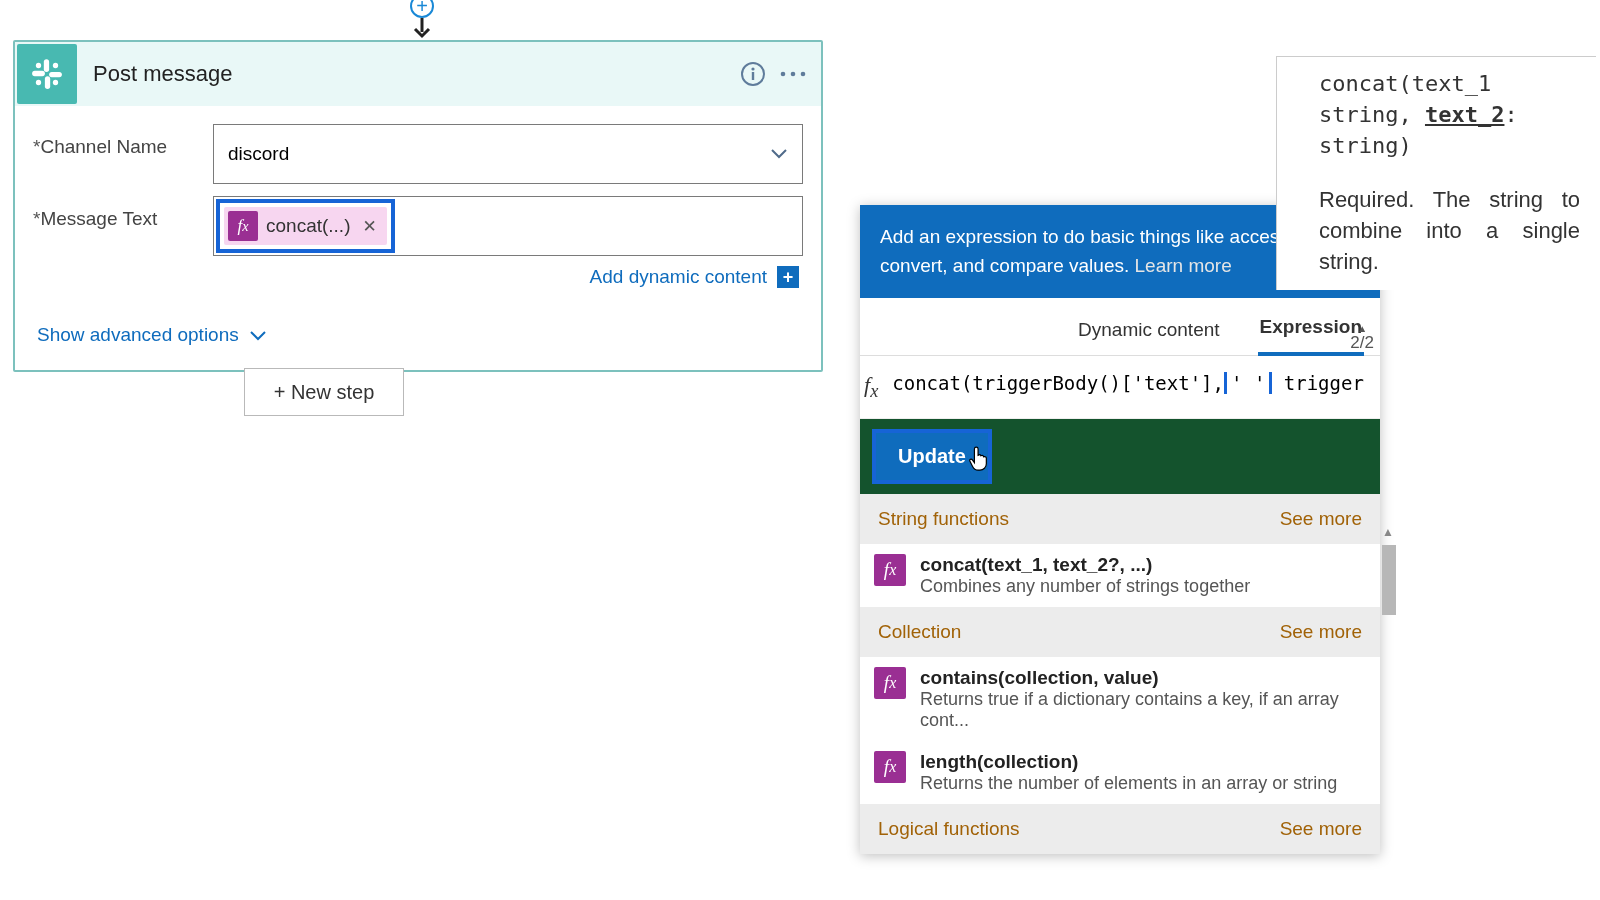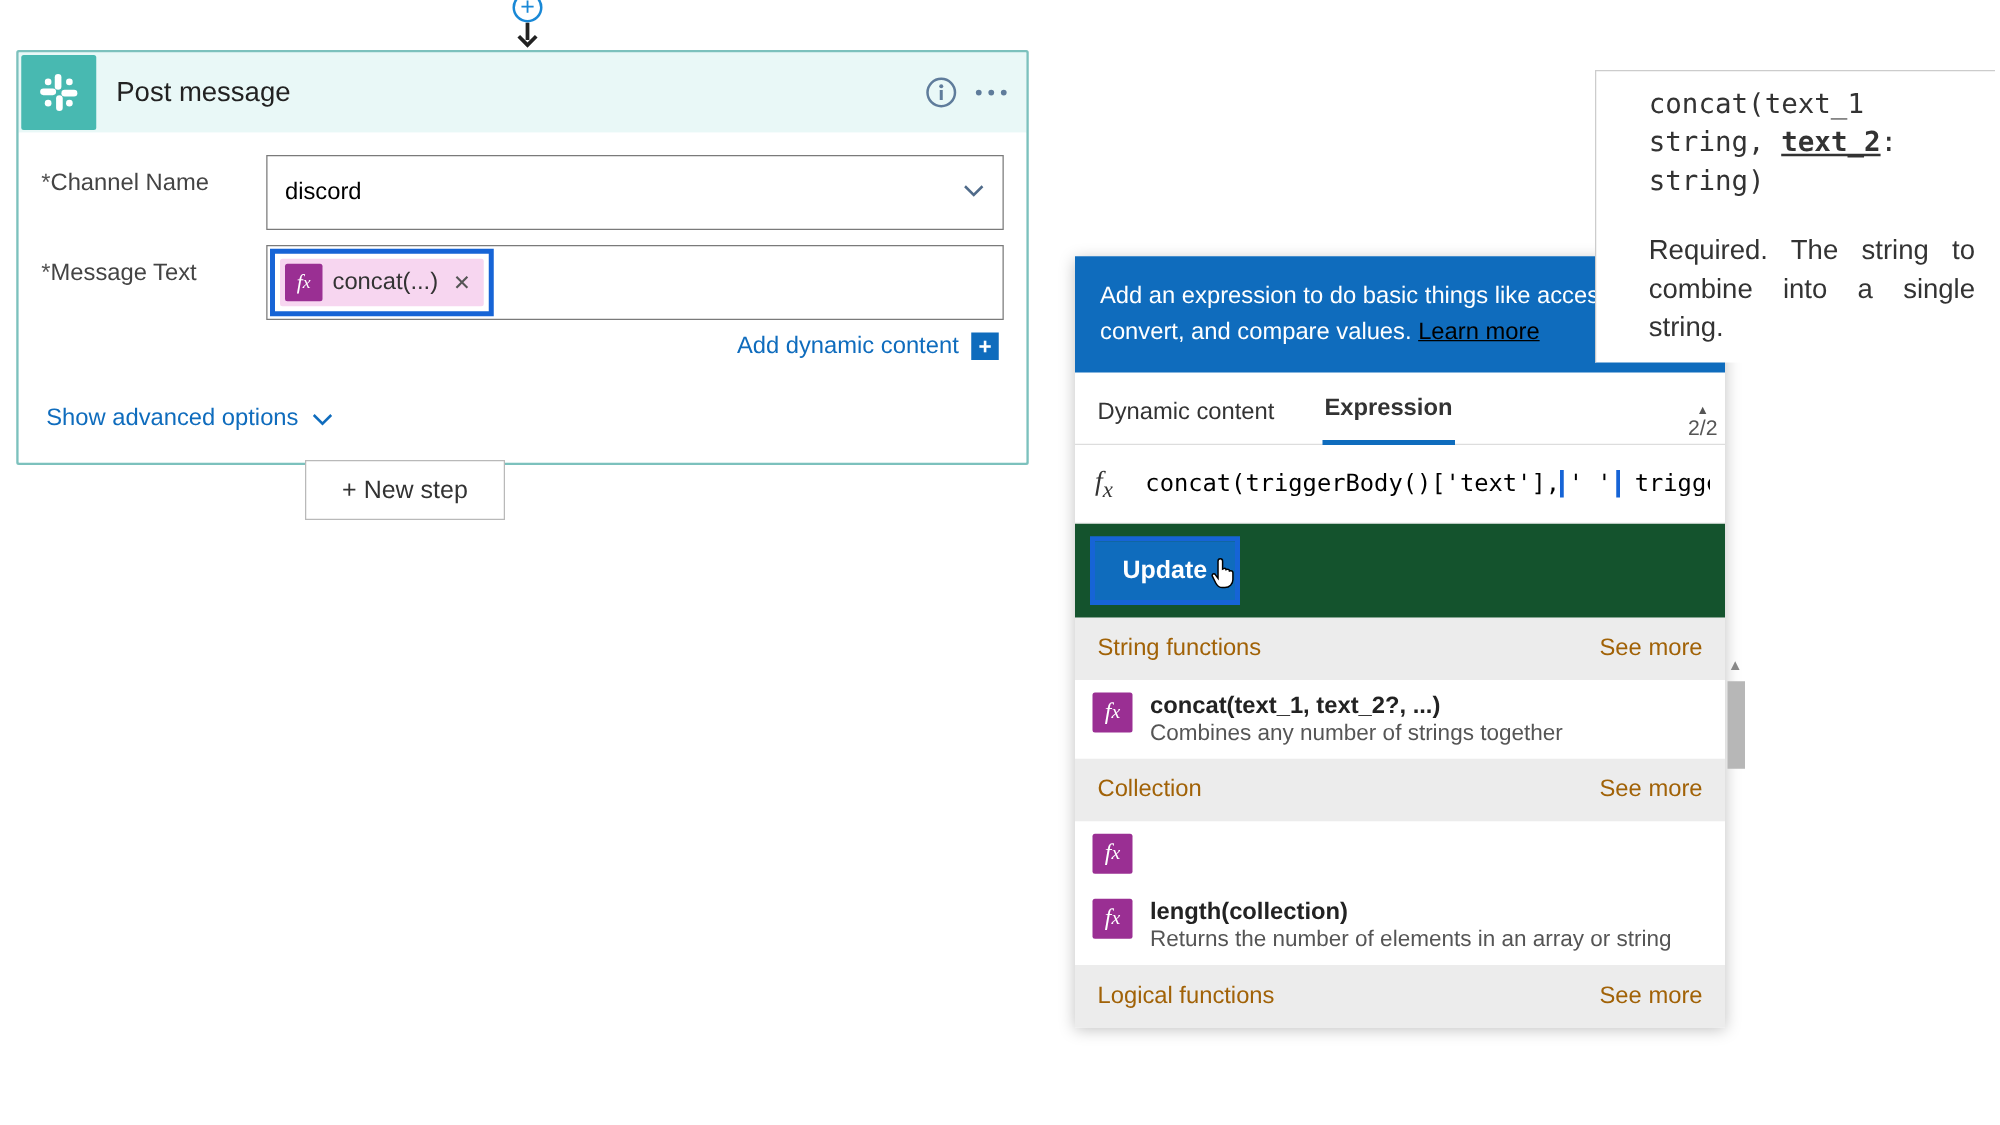--- a/index.html
+++ b/index.html
@@ -208,28 +208,29 @@
     background: #fff;
     box-shadow: 0 2px 12px rgba(0,0,0,0.25);
     font-size: 19px;
   }
   .popup-help {
     background: #0f6cbd;
     color: #fff;
     padding: 18px 20px;
     line-height: 1.5;
   }
-  .popup-help a { color: #000000; text-decoration: underline; cursor: pointer; }
+  .popup-help a { color: #e5e5e5; cursor: pointer; }
   .popup-tabs {
     display: flex;
     border-bottom: 1px solid #ddd;
     padding: 0 16px;
     gap: 36px;
     align-items: flex-end;
     position: relative;
+    justify-content: flex-end;
   }
   .popup-tabs .tab {
     padding: 18px 2px 14px 2px;
     color: #333;
     cursor: pointer;
   }
   .popup-tabs .tab.active {
     font-weight: 700;
     border-bottom: 4px solid #0f6cbd;
     margin-bottom: -1px;
@@ -241,23 +242,23 @@
     font-size: 17px;
     color: #555;
     display: flex;
     flex-direction: column;
     align-items: center;
     line-height: 14px;
   }
 
   .expr-row {
     display: flex;
-    align-items: center;
-    padding: 16px 12px;
-    gap: 20px;
+    align-items: flex-start;
+    padding: 16px 0;
+    gap: 8px;
     border-bottom: 1px solid #eee;
   }
   .fx-glyph {
     font-style: italic;
     font-family: Georgia, serif;
     font-size: 22px;
     color: #333;
     padding: 0 6px 0 4px;
   }
   .expr-input {
@@ -497,20 +498,24 @@
         <div class="t2">Combines any number of strings together</div>
       </div>
     </div>
 
     <div class="fn-header">
       <span>Collection</span>
       <span class="see">See more</span>
     </div>
     <div class="fn-item">
       <div class="fx-tile">f<sub>x</sub></div>
+      <div class="texts">
+        <div class="t1">contains(collection, value)</div>
+        <div class="t2">Returns true if a dictionary contains a key, if an array cont...</div>
+      </div>
     </div>
     <div class="fn-item">
       <div class="fx-tile">f<sub>x</sub></div>
       <div class="texts">
         <div class="t1">length(collection)</div>
         <div class="t2">Returns the number of elements in an array or string</div>
       </div>
     </div>
 
     <div class="fn-header">

